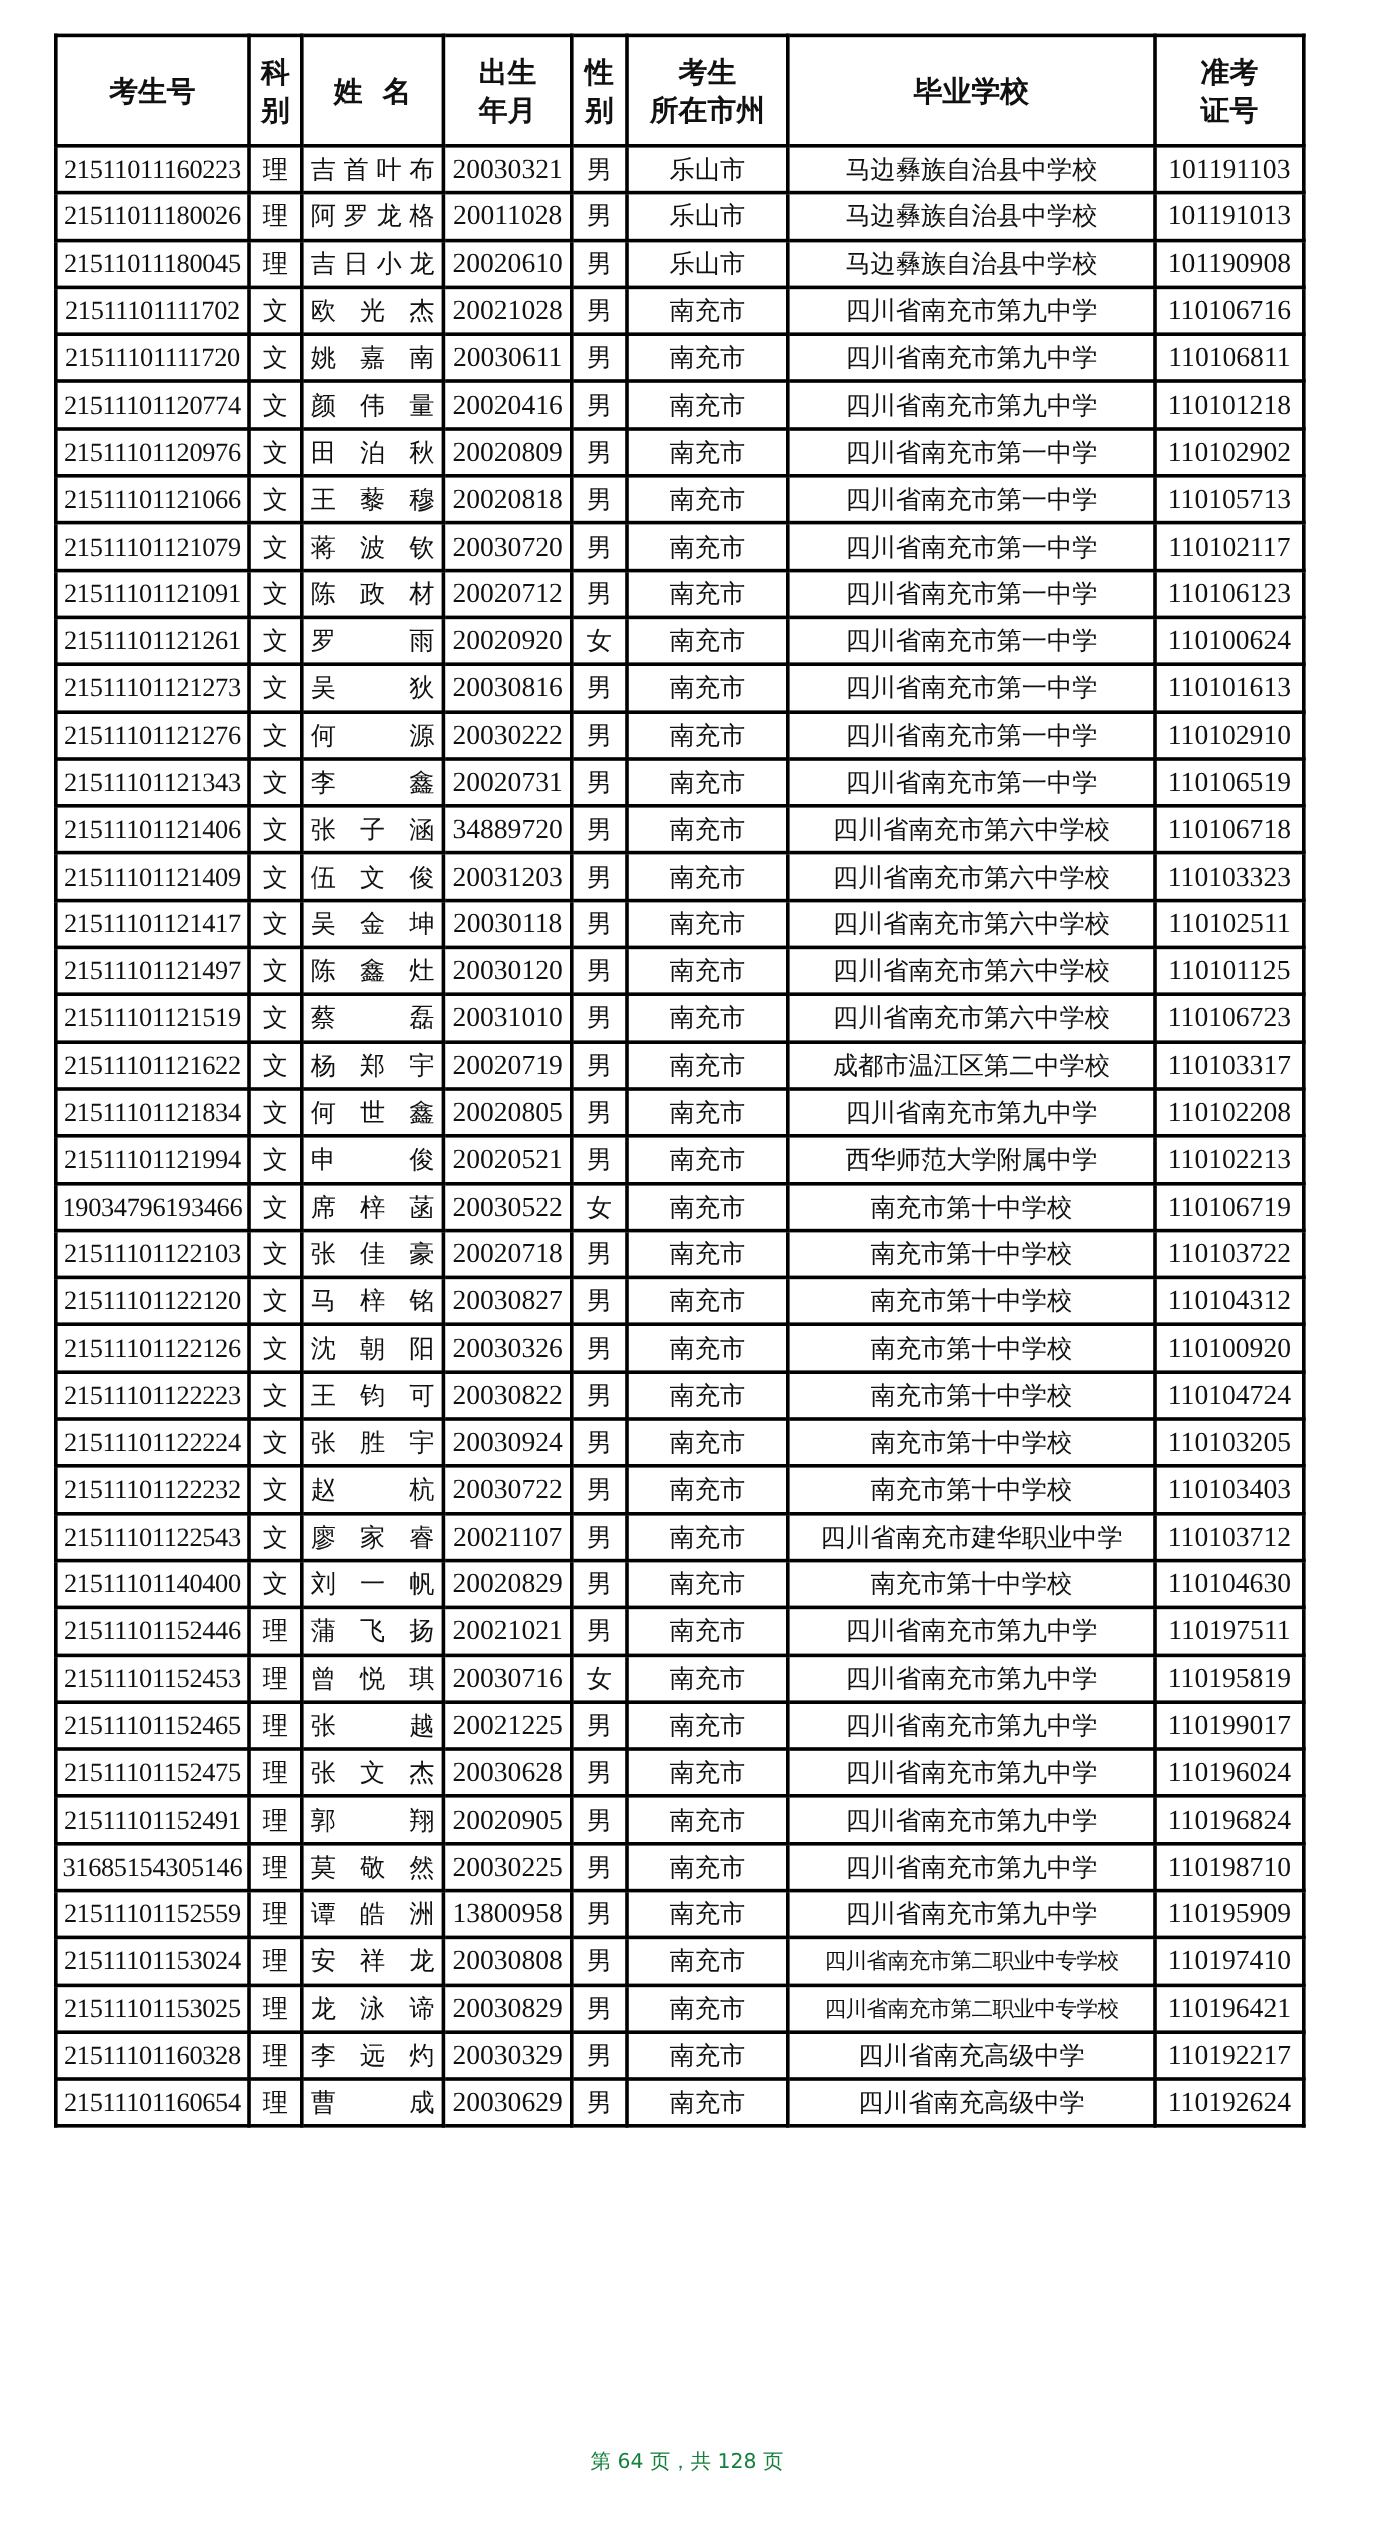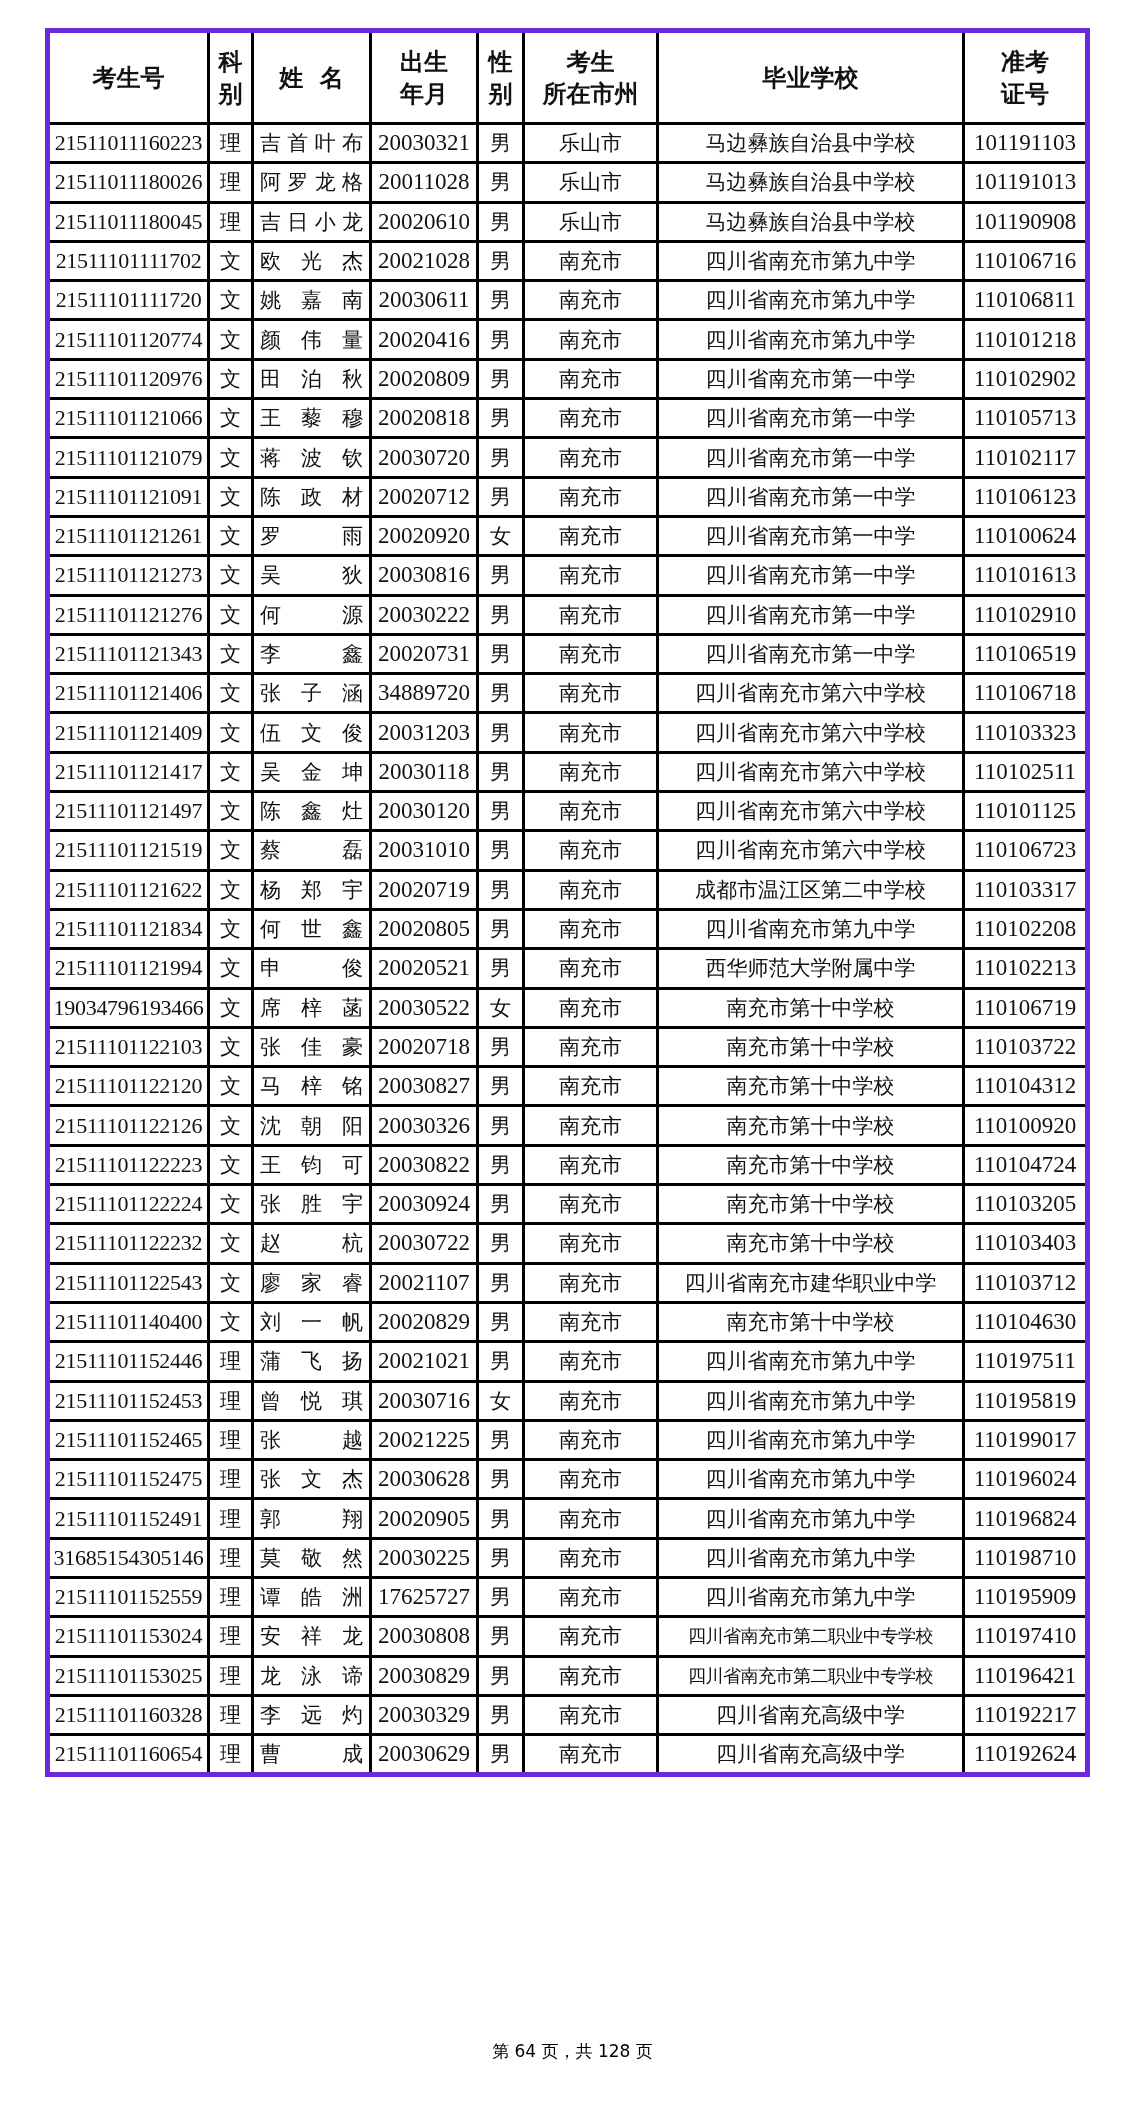--- a/index.html
+++ b/index.html
@@ -1,21 +1,21 @@
 <!DOCTYPE html>
 <html><head>
 <meta charset="utf-8">
 <style>
   html, body { margin: 0; padding: 0; background: #ffffff; }
   body { width: 1145px; height: 2106px; position: relative; overflow: hidden; }
   .page-table {
     position: absolute; left: 45px; top: 28px;
     border-collapse: collapse; table-layout: fixed;
     width: 1042px;
-    border: 5px solid #6d28d9;
+    border: 3px solid #6d28d9;
   }
   .page-table th, .page-table td {
     border: 3px solid #000;
     padding: 0;
     text-align: center;
     vertical-align: middle;
     color: #111;
     overflow: hidden;
     white-space: nowrap;
   }
@@ -34,21 +34,21 @@
   .page-table tbody td.cjk {
     font-family: "DejaVu Sans", sans-serif;
     font-size: 21px;
   }
   .c-id { font-size: 22px !important; letter-spacing: -0.3px; text-align: center; }
   .c-name { text-align: justify !important; text-align-last: justify; padding: 0 4px !important; }
   .c-school-long { font-size: 18px !important; letter-spacing: -0.5px; }
   .footer {
     position: absolute; left: 0; width: 1145px; top: 2040px;
     text-align: center;
-    font-family: "DejaVu Sans", sans-serif; font-size: 17px; color: #000000;
+    font-family: "DejaVu Sans", sans-serif; font-size: 17px; color: #15803d;
   }
 </style>
 </head>
 <body>
 
 <table class="page-table">
   <colgroup>
     <col style="width:161px">
     <col style="width:44px">
     <col style="width:118px">
@@ -665,21 +665,21 @@
       <tr>
         <td class="c-id">21511101152559</td>
         <td class="cjk">理</td>
         <td class="cjk c-name">
           <div style="display: flex; justify-content: space-between; padding: 0px 2px;">
             <span>谭</span>
             <span>皓</span>
             <span>洲</span>
           </div>
         </td>
-        <td class="">17625727</td>
+        <td class="">13800958</td>
         <td class="cjk">男</td>
         <td class="cjk">南充市</td>
         <td class="cjk">四川省南充市第九中学</td>
         <td class="">110195909</td>
       </tr>
       <tr>
         <td class="c-id">21511101153024</td>
         <td class="cjk">理</td>
         <td class="cjk c-name">
           <div style="display: flex; justify-content: space-between; padding: 0px 2px;">

